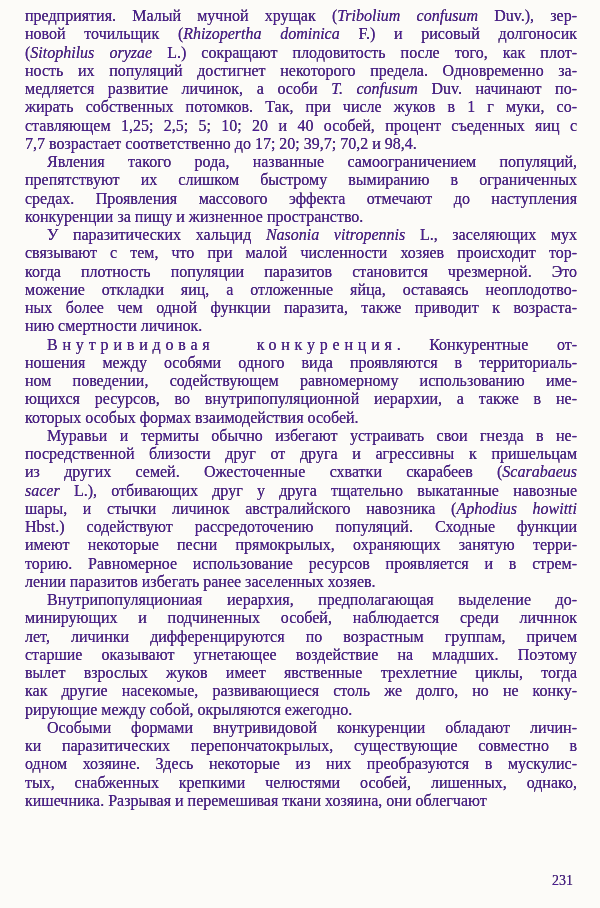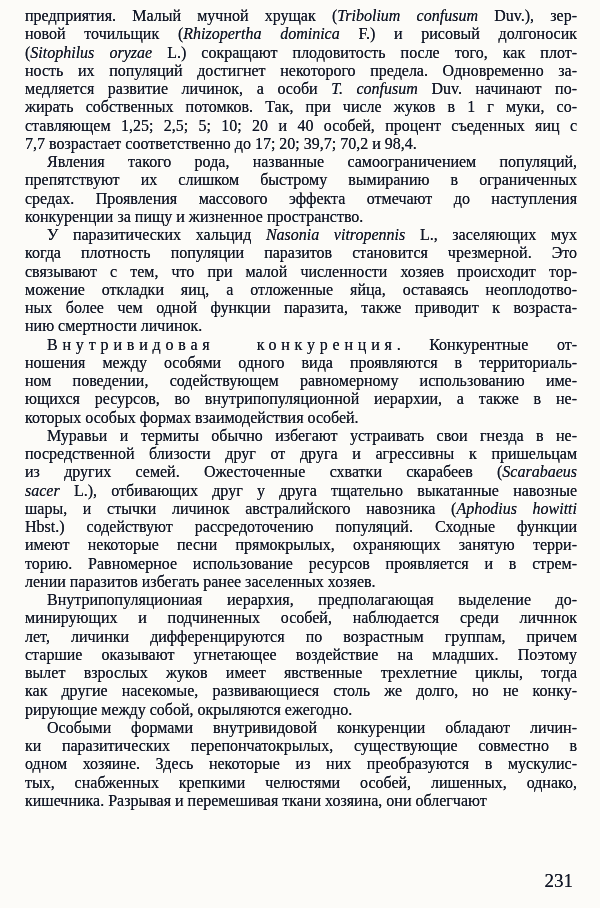--- a/index.html
+++ b/index.html
@@ -6,21 +6,21 @@
     margin: 0;
     padding: 0;
     background: #e8e6e1;
   }
   .book-page {
     position: relative;
     width: 600px;
     height: 908px;
     margin: 0 auto;
     background: #fcfbf8;
-    color: #0f172a;
+    color: #4c1d95;
     font-family: "Liberation Serif", "DejaVu Serif", serif;
     font-size: 16px;
     line-height: 18.25px;
     overflow: hidden;
     text-shadow: 0 0 0.55px rgba(23,20,18,0.85); 
   }
   .page-body {
     position: absolute;
     top: 7px;
     left: 25px;
@@ -41,21 +41,21 @@
   }
   em { font-style: italic; }
   .spaced {
     letter-spacing: 0.30em;
     word-spacing: 0.55em;
   }
   .page-number {
     position: absolute;
     top: 872px;
     right: 27px;
-    font-size: 19px;
+    font-size: 14px;
   }
 </style>
 </head>
 <body>
 
 <div class="book-page">
   <div class="page-body">
       <div class="paragraph">
         <div class="line"><span>предприятия. Малый мучной хрущак (</span><em>Tribolium confusum</em><span> Duv.), зер-</span></div>
         <div class="line"><span>новой точильщик (</span><em>Rhizopertha dominica</em><span> F.) и рисовый долгоносик</span></div>
@@ -67,22 +67,22 @@
         <div class="line last"><span>7,7 возрастает соответственно до 17; 20; 39,7; 70,2 и 98,4.</span></div>
       </div>
       <div class="paragraph">
         <div class="line indent"><span>Явления такого рода, названные самоограничением популяций,</span></div>
         <div class="line"><span>препятствуют их слишком быстрому вымиранию в ограниченных</span></div>
         <div class="line"><span>средах. Проявления массового эффекта отмечают до наступления</span></div>
         <div class="line last"><span>конкуренции за пищу и жизненное пространство.</span></div>
       </div>
       <div class="paragraph">
         <div class="line indent"><span>У паразитических хальцид </span><em>Nasonia vitropennis</em><span> L., заселяющих мух</span></div>
+        <div class="line"><span>связывают с тем, что при малой численности хозяев происходит тор-</span></div>
         <div class="line"><span>когда плотность популяции паразитов становится чрезмерной. Это</span></div>
-        <div class="line"><span>связывают с тем, что при малой численности хозяев происходит тор-</span></div>
         <div class="line"><span>можение откладки яиц, а отложенные яйца, оставаясь неоплодотво-</span></div>
         <div class="line"><span>ных более чем одной функции паразита, также приводит к возраста-</span></div>
         <div class="line last"><span>нию смертности личинок.</span></div>
       </div>
       <div class="paragraph">
         <div class="line indent"><span class="spaced">Внутривидовая конкуренция</span><span>. Конкурентные от-</span></div>
         <div class="line"><span>ношения между особями одного вида проявляются в территориаль-</span></div>
         <div class="line"><span>ном поведении, содействующем равномерному использованию име-</span></div>
         <div class="line"><span>ющихся ресурсов, во внутрипопуляционной иерархии, а также в не-</span></div>
         <div class="line last"><span>которых особых формах взаимодействия особей.</span></div>

